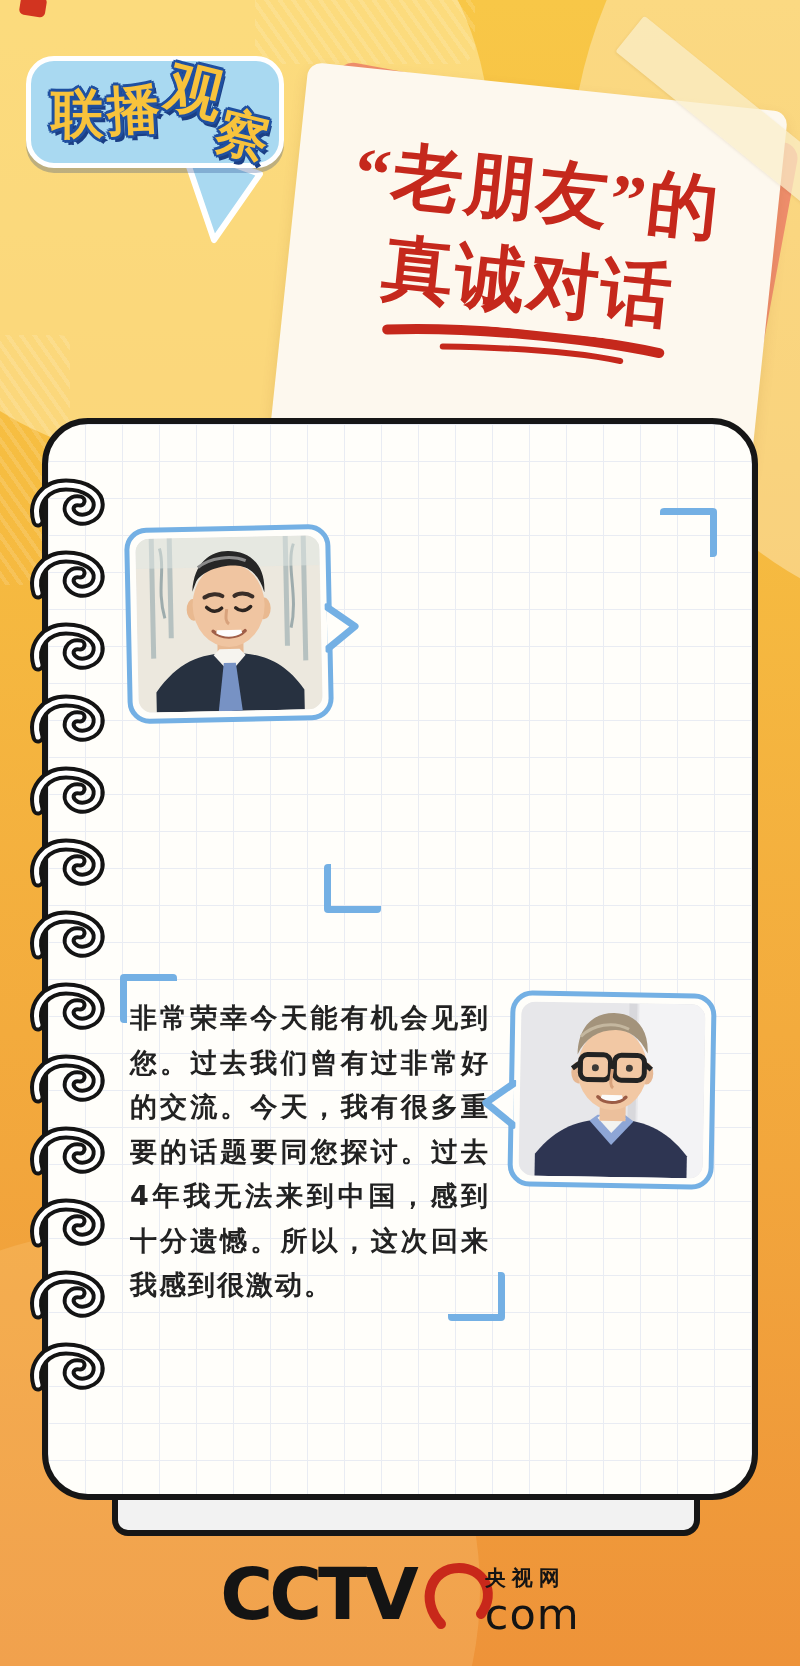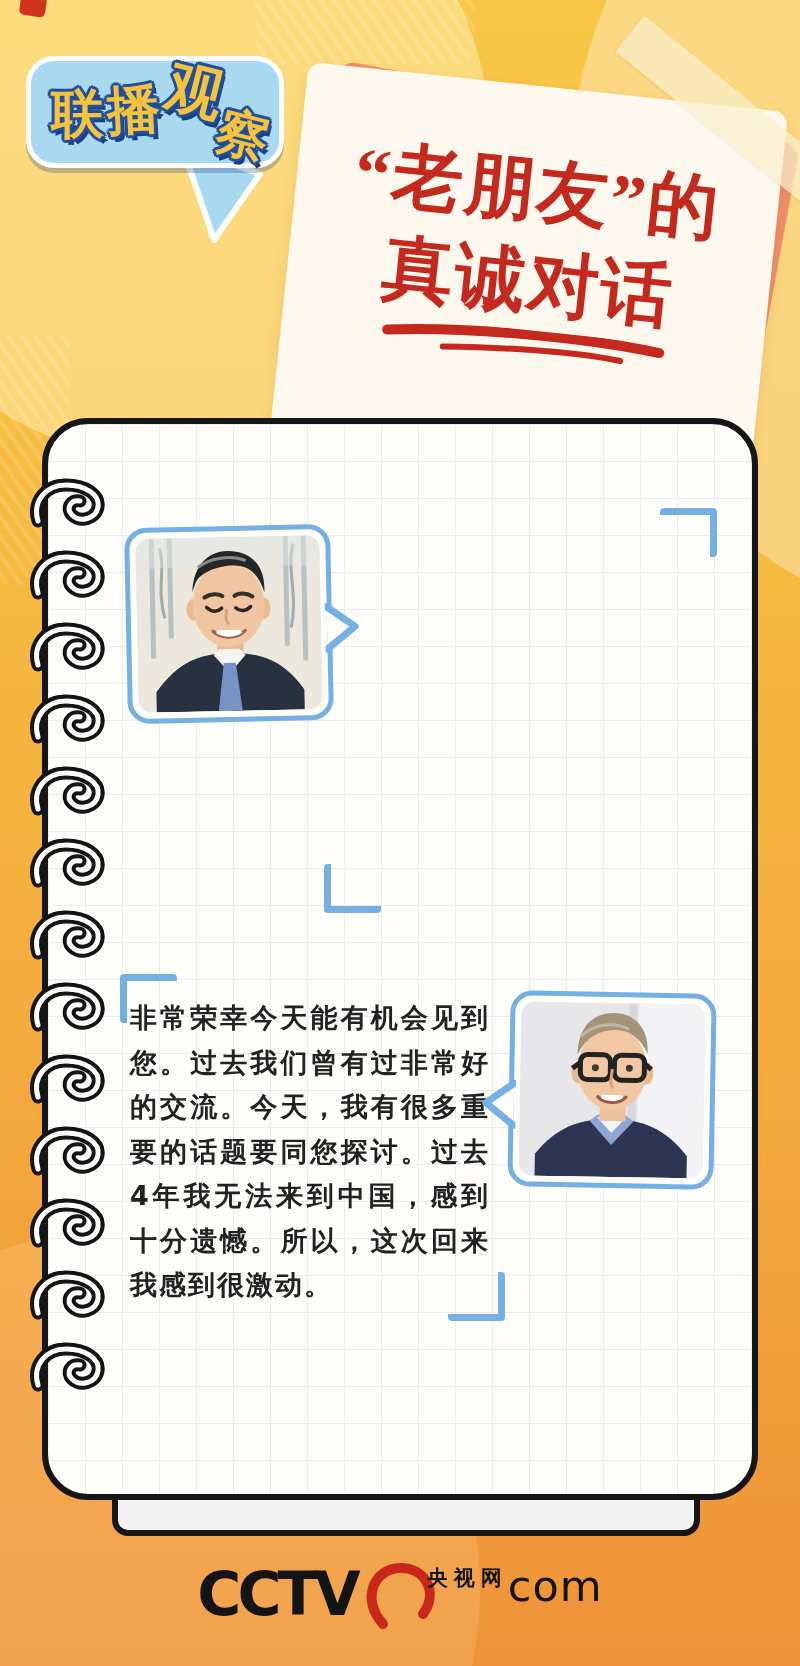--- a/index.html
+++ b/index.html
@@ -65,23 +65,23 @@
   .photo-clip{width:184px;height:174px;border-radius:14px;overflow:hidden;background:#eee;}
   .tail-r{position:absolute;right:-36px;top:74px;}
   .tail-l{position:absolute;left:-36px;top:84px;}
   .corner{position:absolute;width:50px;height:42px;border:0 solid #74b0e4;border-radius:4px;}
   .corner.tr{border-top-width:7px;border-right-width:7px;left:542px;top:12px;}
   .corner.bl{border-bottom-width:7px;border-left-width:7px;left:206px;top:368px;}
   .corner.tl{border-top-width:7px;border-left-width:7px;left:4px;top:8px;}
   .corner.br{border-bottom-width:7px;border-right-width:7px;left:332px;top:306px;}
   
   .footer{position:absolute;left:0;top:1552px;width:100%;display:flex;justify-content:center;align-items:flex-start;z-index:2;}
-  .cctv{font-size:60px;font-weight:900;letter-spacing:-4px;color:#141414;line-height:84px;}
+  .cctv{font-size:72px;font-weight:900;letter-spacing:-4px;color:#141414;line-height:84px;}
   .swoosh{margin:6px -10px 0 2px;}
-  .site{display:flex;flex-direction:row;margin-top:12px;}
+  .site{display:flex;flex-direction:column;margin-top:12px;}
   .site-cn{font-size:21px;font-weight:700;letter-spacing:6px;color:#141414;}
   .site-com{font-size:43px;font-weight:400;line-height:44px;letter-spacing:1px;color:#141414;margin-top:0;}
 </style>
 </head>
 <body>
 
 <div>
 
   <div class="bg-circle c1"></div>
   <div class="bg-circle c2"></div>

